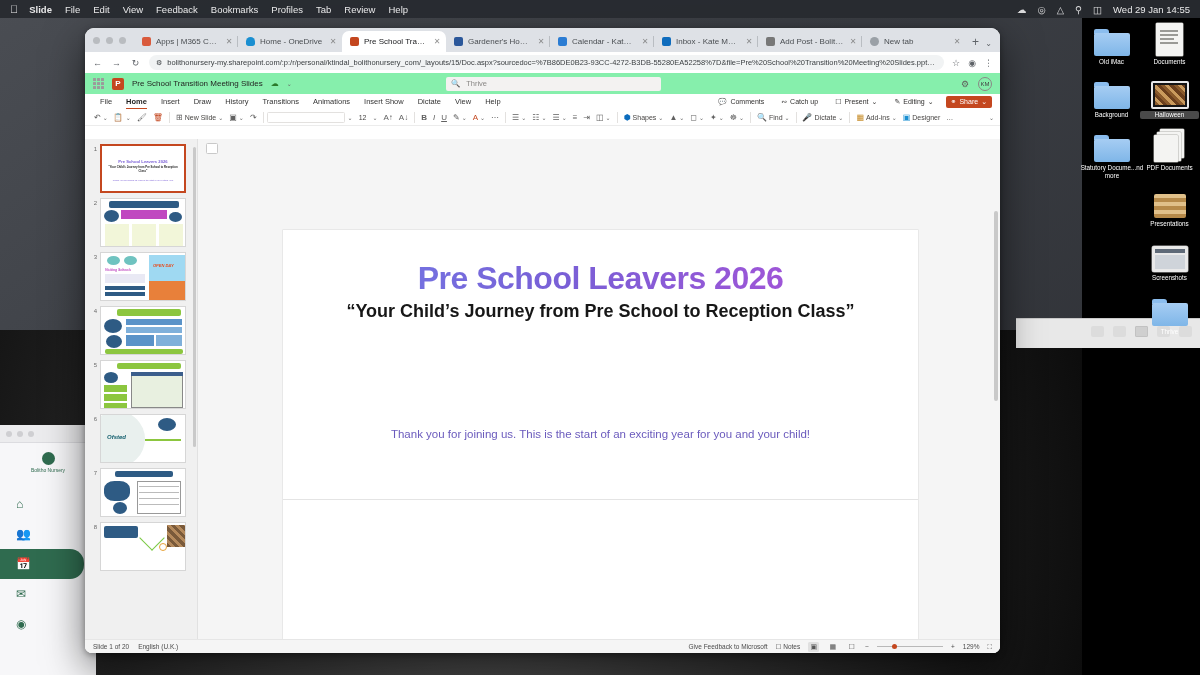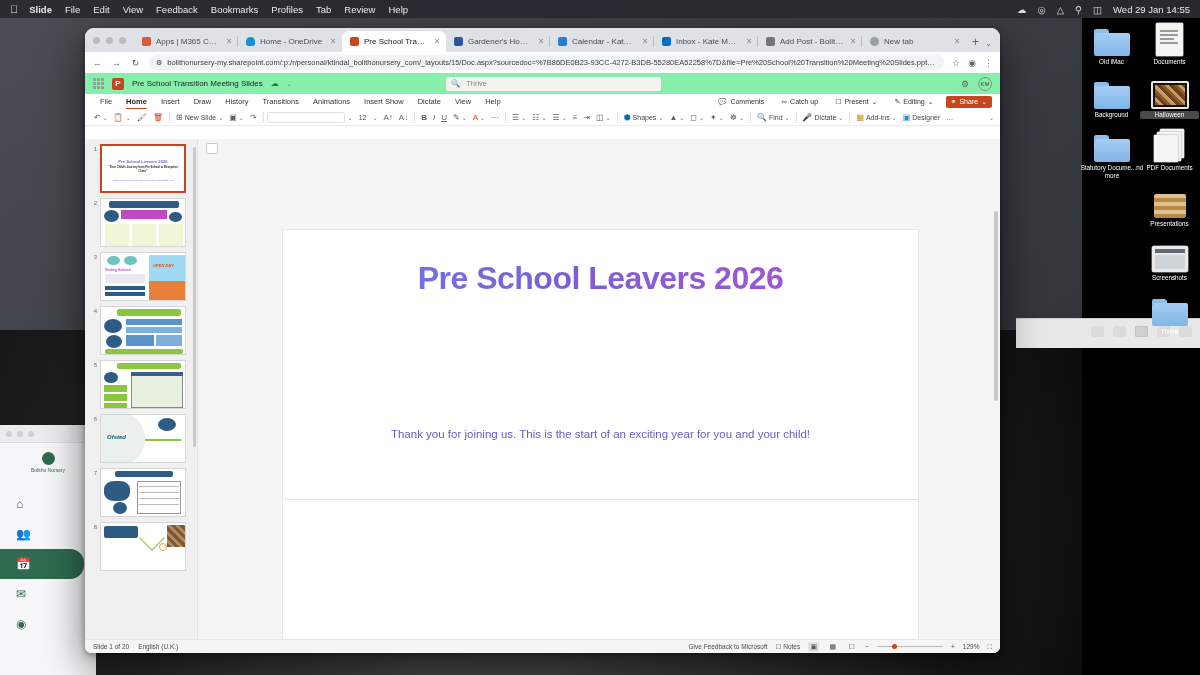--- a/index.html
+++ b/index.html
@@ -648,20 +648,21 @@
               <i style="position:absolute;left:66px;top:2px;width:20px;height:22px;background:repeating-linear-gradient(45deg,#7a5a3a 0 3px,#b58a5c 3px 6px)"></i>
             </div>
           </div>
           <div class="tscroll"></div>
         </div>
 
         <div class="slidepane">
           <div class="slidetool"></div>
           <div class="slide">
             <div class="title">Pre School Leavers 2026</div>
+            <div class="subtitle">“Your Child’s Journey from Pre School to Reception Class”</div>
             <div class="thanks">Thank you for joining us. This is the start of an exciting year for you and your child!</div>
             <div class="rule"></div>
 
           </div>
           <div class="vscroll"></div>
         </div>
       </div>
 
       <div class="statusbar">
         <span>Slide 1 of 20</span>

